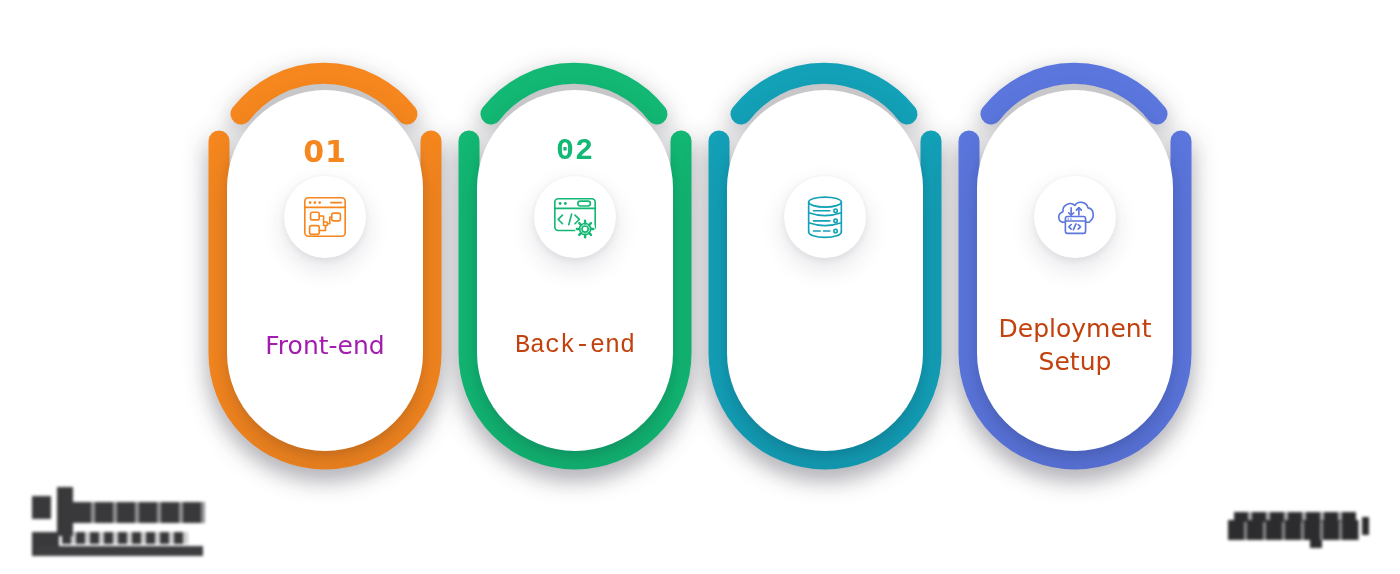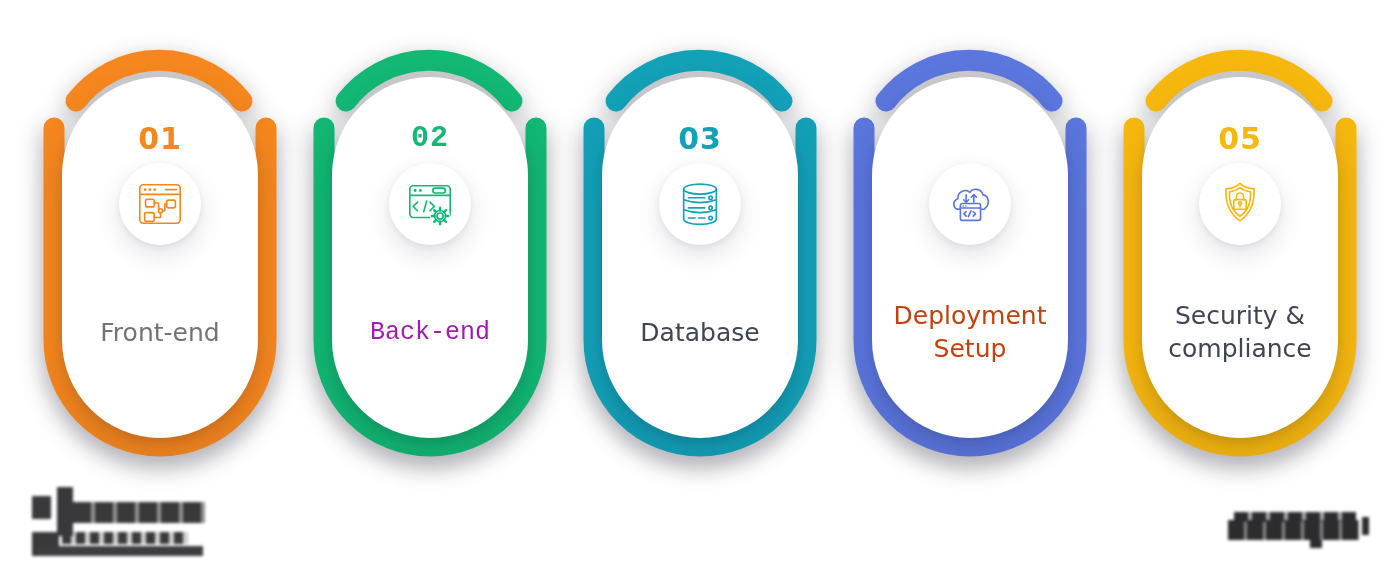--- a/index.html
+++ b/index.html
@@ -2,22 +2,22 @@
 <html><head>
 <meta charset="utf-8">
 <style>
   html,body{margin:0;padding:0;}
   body{
     width:1400px;height:574px;position:relative;overflow:hidden;
     background:#ffffff;
     font-family:"DejaVu Sans","Liberation Sans",sans-serif;
   }
   .cards-row{
-    position:absolute;left:35px;top:45px;width:1330px;height:430px;
-    display:flex;justify-content:space-between;
+    position:absolute;left:35px;top:58px;width:1330px;height:430px;
+    display:flex;justify-content:center;
   }
   .card{position:relative;width:250px;height:430px;}
   .ring{
     position:absolute;left:0;top:0;width:250px;height:430px;
     filter:drop-shadow(0 9px 12px rgba(30,30,45,.38));
   }
   .ring path{fill:none;stroke:currentColor;stroke-width:21;stroke-linecap:round;}
   .card-body{
     position:absolute;left:27px;top:32px;width:196px;height:361px;
     background:#ffffff;border-radius:98px;
@@ -86,21 +86,21 @@
           <path d="M32,11 H43"></path>
           <rect x="11" y="21" width="9" height="8" rx="1.8"></rect>
           <rect x="33" y="22" width="9" height="8" rx="1.8"></rect>
           <rect x="10" y="35" width="10" height="9" rx="1.8"></rect>
           <circle cx="26.5" cy="33" r="2.1"></circle>
           <path d="M20,25 H24.5 V30.9"></path>
           <path d="M28.6,33 H31 V26 H33"></path>
           <path d="M26.5,35.1 V40 H20"></path>
         </svg>
       </div>
-      <div class="card-label" style="color: #737373;">Front-end</div>
+      <div class="card-label" style="color: #a21caf;">Front-end</div>
     </div>
   </div>
 
   <div class="card" style="color: rgb(18, 184, 115); font-family: Liberation Mono, monospace;">
     <svg class="ring" viewBox="0 0 250 430">
       <path d="M41,56 A105,105 0 0 1 207,56"></path>
       <path d="M19,83 L19,295 A106,106 0 0 0 231,295 L231,83"></path>
     </svg>
     <div class="card-body">
       <div class="card-number">02</div>
@@ -120,49 +120,47 @@
           <path class="thick" d="M42.3,38.5 L45.1,38.5"></path>
           <path class="thick" d="M40.6,42.6 L42.6,44.6"></path>
           <path class="thick" d="M36.5,44.3 L36.5,47.1"></path>
           <path class="thick" d="M32.4,42.6 L30.4,44.6"></path>
           <path class="thick" d="M30.7,38.5 L27.9,38.5"></path>
           <path class="thick" d="M32.4,34.4 L30.4,32.4"></path>
           <path class="thick" d="M36.5,32.7 L36.5,29.9"></path>
           <path class="thick" d="M40.6,34.4 L42.6,32.4"></path>
         </svg>
       </div>
-      <div class="card-label" style="color: #a21caf;">Back-end</div>
+      <div class="card-label" style="color: #c2410c;">Back-end</div>
     </div>
   </div>
 
   <div class="card" style="color: rgb(19, 161, 184);">
     <svg class="ring" viewBox="0 0 250 430">
       <path d="M41,56 A105,105 0 0 1 207,56"></path>
       <path d="M19,83 L19,295 A106,106 0 0 0 231,295 L231,83"></path>
     </svg>
     <div class="card-body">
-      <div class="card-number">03</div>
       <div class="icon-wrap">
         <svg class="ic" viewBox="0 0 52 52">
           <ellipse cx="26" cy="10.5" rx="17" ry="5.2"></ellipse>
           <path d="M9,10.5 V41.5"></path>
           <path d="M43,10.5 V41.5"></path>
           <path d="M9,41.5 C9,44.6 16,47.2 26,47.2 C36,47.2 43,44.6 43,41.5"></path>
           <path d="M9,21.5 Q26,27.5 43,21.5"></path>
           <path d="M9,32 Q26,38 43,32"></path>
           <circle cx="37" cy="19.5" r="1.8"></circle>
           <path d="M14,19.5 H31"></path>
           <circle cx="37" cy="30" r="1.8"></circle>
           <path d="M14,30 H31"></path>
           <circle cx="37" cy="40.5" r="1.8"></circle>
           <path d="M14,40.5 H21"></path>
           <path d="M24.5,40.5 H31"></path>
         </svg>
       </div>
-      <div class="card-label" style="color: rgb(63, 69, 81);">Database</div>
     </div>
   </div>
 
   <div class="card" style="color: rgb(91, 118, 221);">
     <svg class="ring" viewBox="0 0 250 430">
       <path d="M41,56 A105,105 0 0 1 207,56"></path>
       <path d="M19,83 L19,295 A106,106 0 0 0 231,295 L231,83"></path>
     </svg>
     <div class="card-body">
       <div class="icon-wrap">
@@ -179,40 +177,20 @@
           <circle class="dotfill" cx="21.8" cy="28" r="0.8"></circle>
           <path d="M22,33.8 L19.6,36.2 L22,38.6"></path>
           <path d="M27,33.2 L24.3,39.2"></path>
           <path d="M29.3,33.8 L31.7,36.2 L29.3,38.6"></path>
         </svg>
       </div>
       <div class="card-label" style="color: #c2410c;">Deployment Setup</div>
     </div>
   </div>
 
-  <div class="card" style="color: rgb(247, 184, 14);">
-    <svg class="ring" viewBox="0 0 250 430">
-      <path d="M41,56 A105,105 0 0 1 207,56"></path>
-      <path d="M19,83 L19,295 A106,106 0 0 0 231,295 L231,83"></path>
-    </svg>
-    <div class="card-body">
-      <div class="card-number">05</div>
-      <div class="icon-wrap">
-        <svg class="ic" viewBox="0 0 52 52">
-          <path d="M26,4.5 C22.5,8 17,9.8 11.5,10.3 C10.6,21.5 13.6,35.5 26,43.5 C38.4,35.5 41.4,21.5 40.5,10.3 C35,9.8 29.5,8 26,4.5 Z"></path>
-          <path d="M26,9 C23.3,11.3 19.3,12.8 15.2,13.3 C14.6,22 17,32.5 26,38.8 C35,32.5 37.4,22 36.8,13.3 C32.7,12.8 28.7,11.3 26,9 Z"></path>
-          <rect x="19.5" y="21.5" width="13" height="10" rx="1.8"></rect>
-          <path d="M22.3,21.5 V18.2 A3.7,3.7 0 0 1 29.7,18.2 V21.5"></path>
-          <circle cx="26" cy="25.3" r="1.5"></circle>
-          <path d="M26,26.8 V29"></path>
-        </svg>
-      </div>
-      <div class="card-label" style="color: rgb(63, 69, 81);">Security &amp; compliance</div>
-    </div>
-  </div>
 
 </div>
 
 <div class="wm wm-left">
   <div class="blk b1"></div>
   <div class="blk b2"></div>
   <div class="blk b3"></div>
   <div class="blk b4"></div>
   <div class="blk b5"></div>
   <div class="blk b6"></div>

